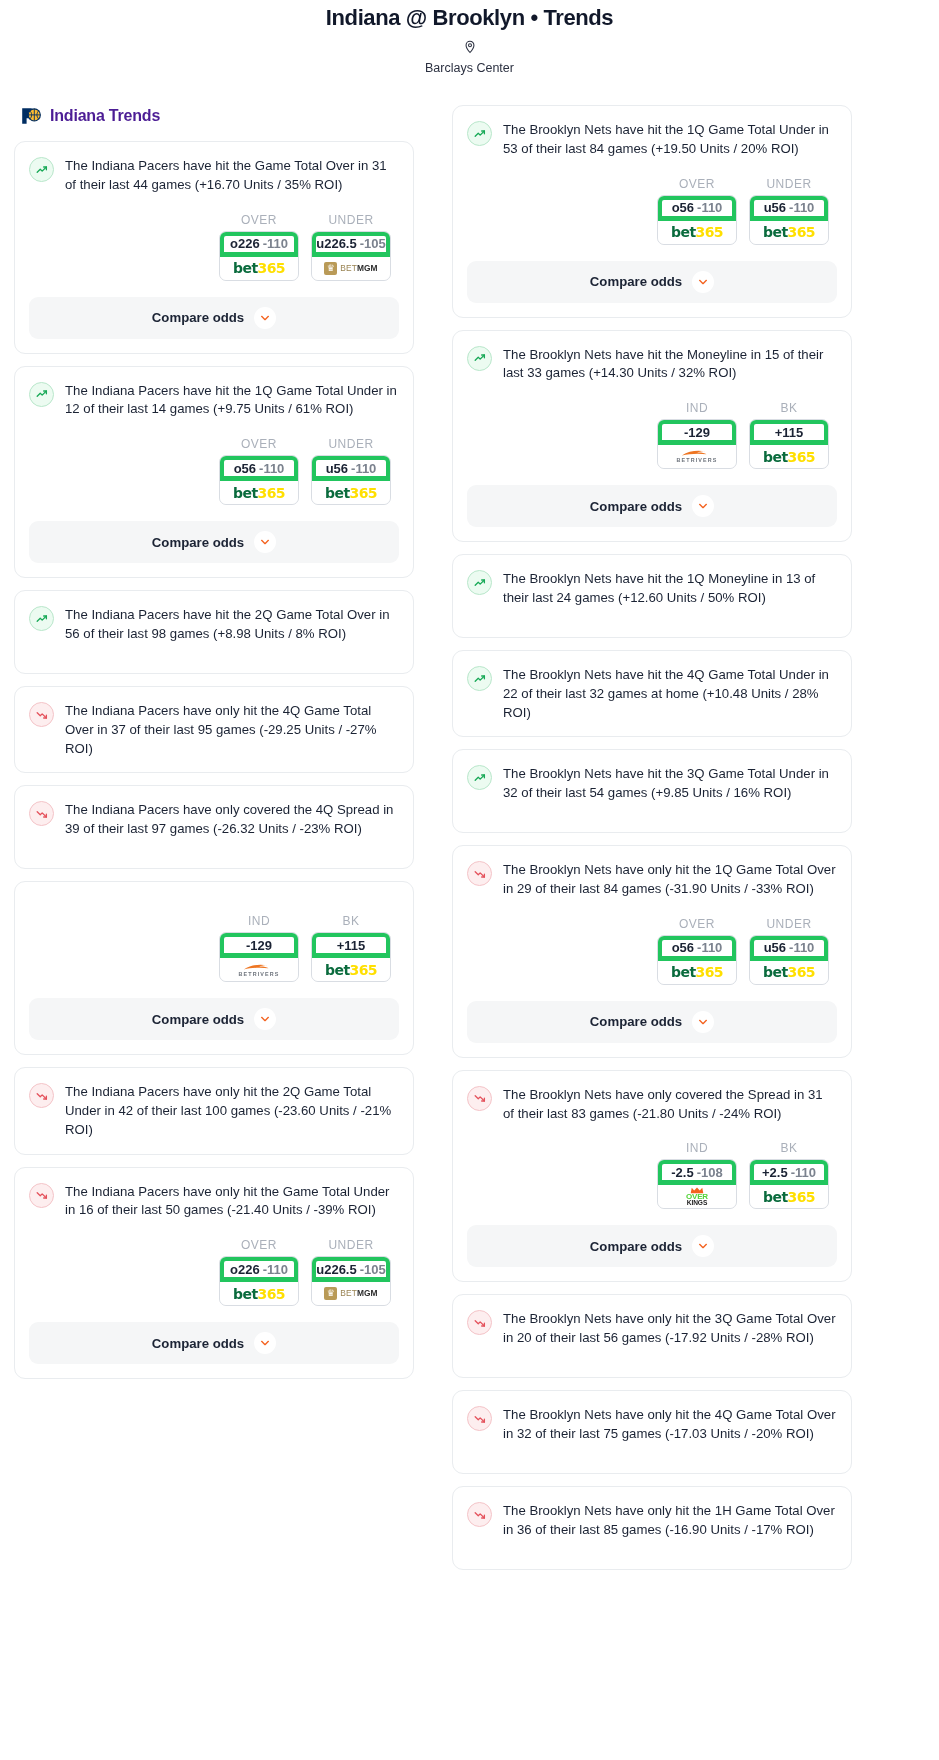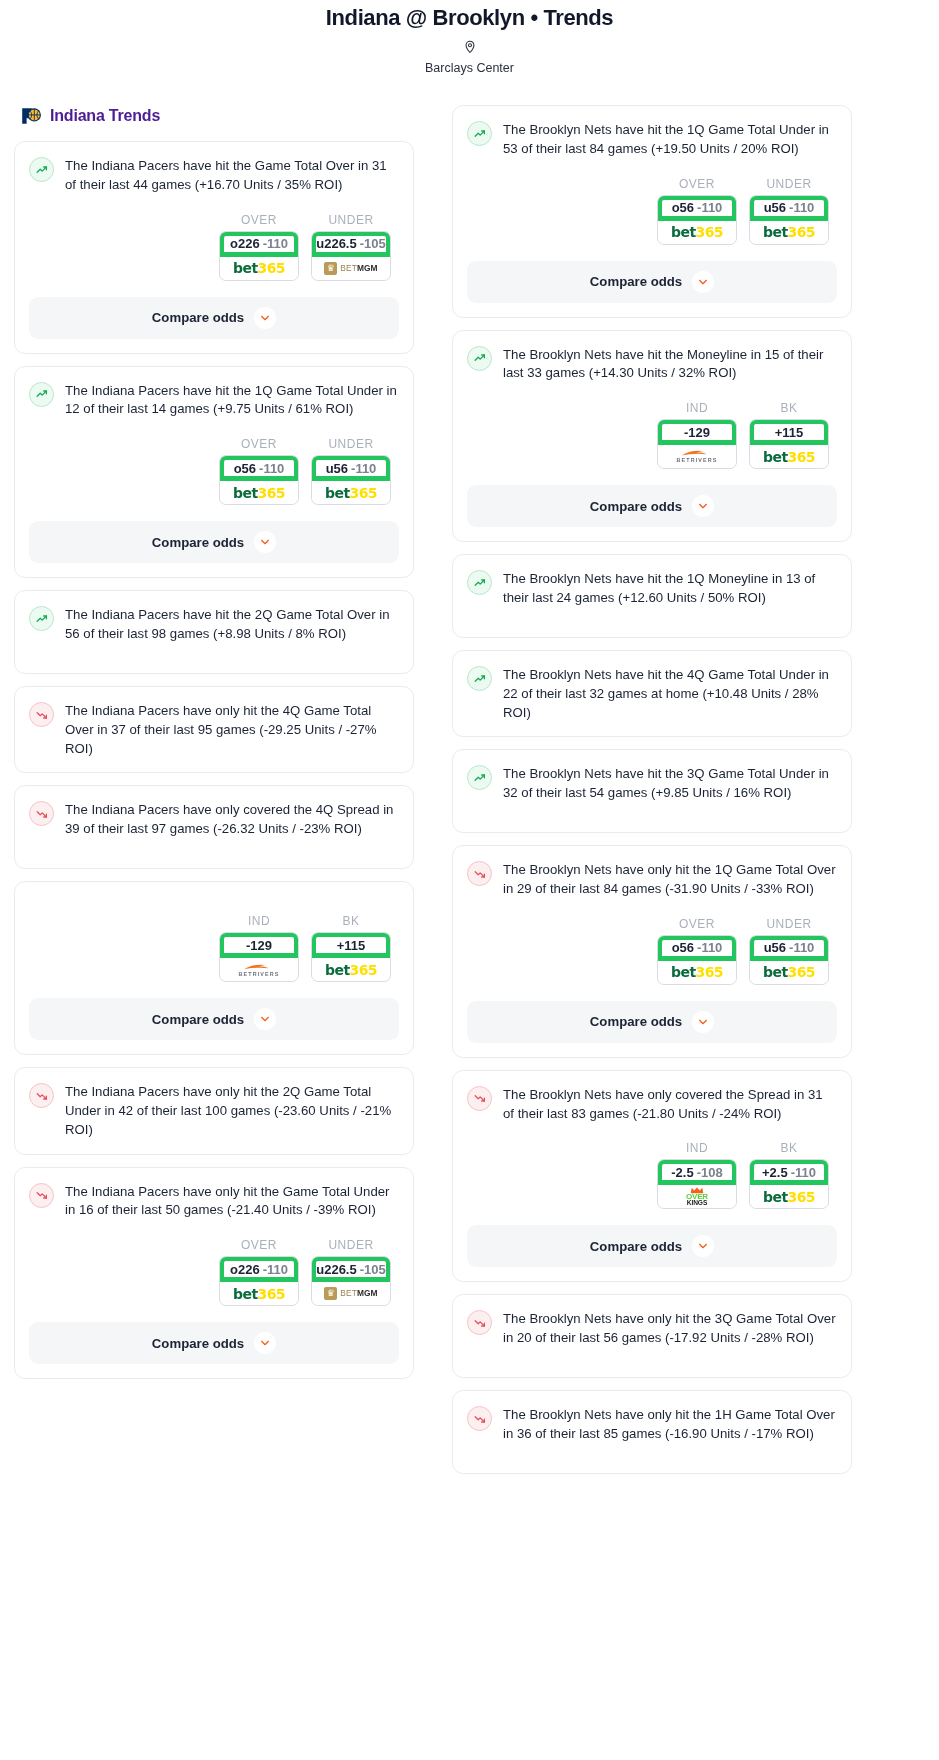--- a/index.html
+++ b/index.html
@@ -680,18 +680,29 @@
        </div>
         </div>
         <div class="trend-card">
           <div class="trend-top">
          <span class="trend-icon down">
               <svg viewBox="0 0 16 16" width="14" height="14">
     <path d="M2.5 5.4L6 8.9l2.2-2.2L13 11.4" fill="none" stroke="#e4525c" stroke-width="1.5" stroke-linecap="round" stroke-linejoin="round"></path>
     <path d="M9.9 11.4H13V8.3" fill="none" stroke="#e4525c" stroke-width="1.5" stroke-linecap="round" stroke-linejoin="round"></path>
   </svg>
             </span>
+         <span class="trend-text">The Brooklyn Nets have only hit the 4Q Game Total Over in 32 of their last 75 games (-17.03 Units / -20% ROI)</span>
+       </div>
+        </div>
+        <div class="trend-card">
+          <div class="trend-top">
+         <span class="trend-icon down">
+              <svg viewBox="0 0 16 16" width="14" height="14">
+    <path d="M2.5 5.4L6 8.9l2.2-2.2L13 11.4" fill="none" stroke="#e4525c" stroke-width="1.5" stroke-linecap="round" stroke-linejoin="round"></path>
+    <path d="M9.9 11.4H13V8.3" fill="none" stroke="#e4525c" stroke-width="1.5" stroke-linecap="round" stroke-linejoin="round"></path>
+  </svg>
+            </span>
          <span class="trend-text">The Brooklyn Nets have only hit the 1H Game Total Over in 36 of their last 85 games (-16.90 Units / -17% ROI)</span>
        </div>
         </div>
       </div>
     </div>
 </div>
 
 </body></html>

